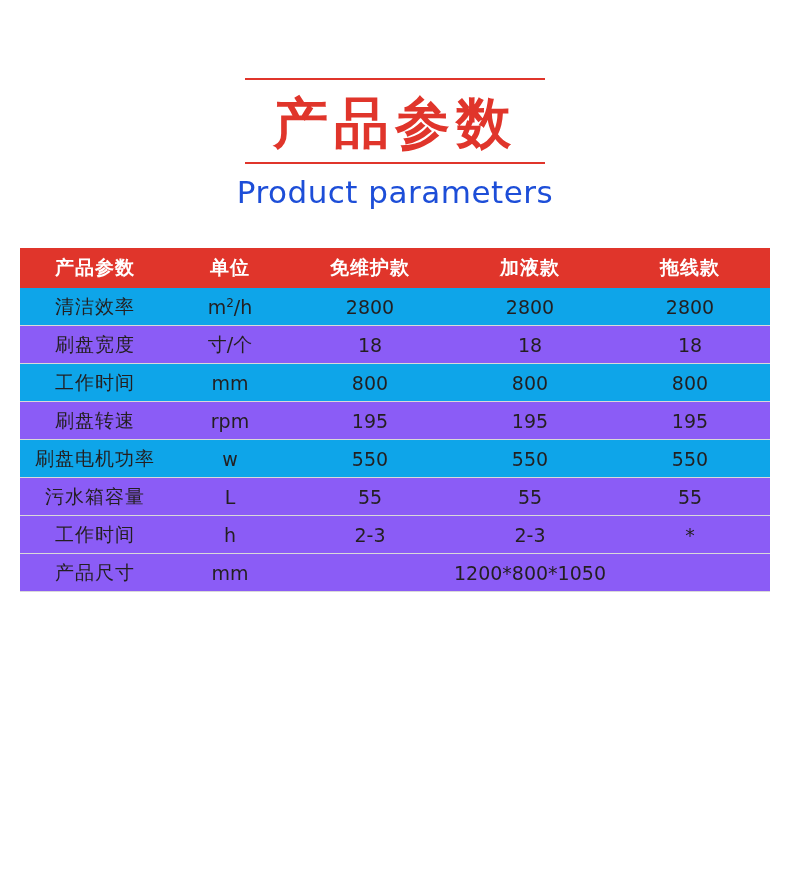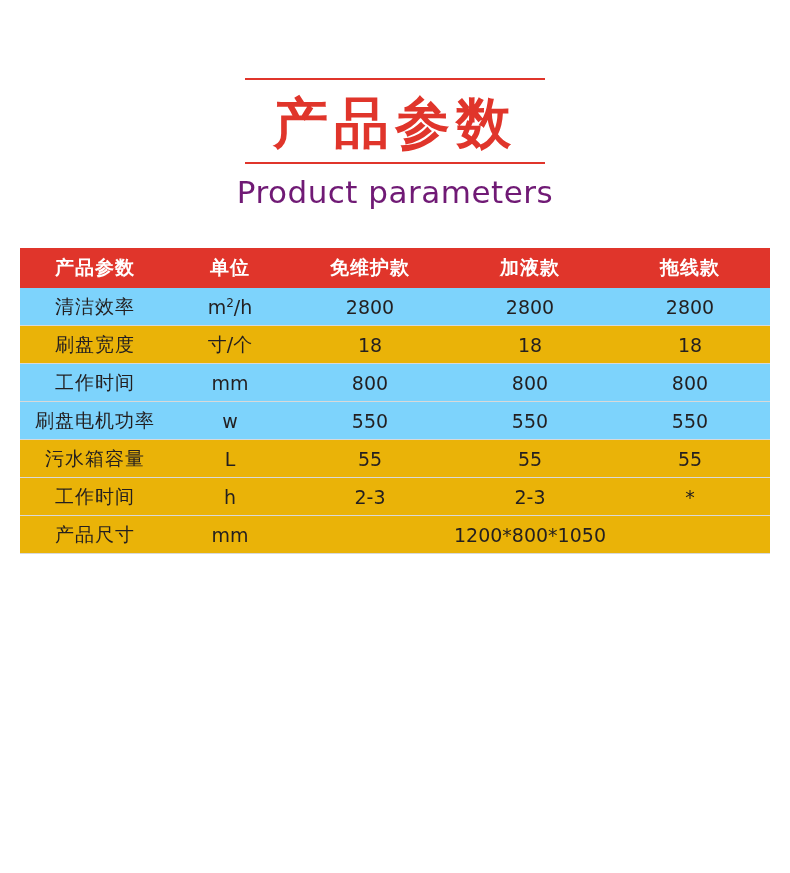--- a/index.html
+++ b/index.html
@@ -41,21 +41,21 @@
     line-height: 74px;
     font-weight: bold;
     color: #e0352b;
     letter-spacing: 6px;
     margin: 6px 0 2px 0;
     font-family: "DejaVu Sans", "Liberation Sans", sans-serif;
   }
   .title-en {
     font-size: 31px;
     line-height: 44px;
-    color: #701a75;
+    color: #1d4ed8;
     letter-spacing: 0.5px;
     margin-top: 6px;
     font-family: "DejaVu Sans", "Liberation Sans", sans-serif;
   }
 
   
   .table-wrap {
     margin: 34px auto 0 auto;
     width: 750px;
   }
@@ -82,24 +82,24 @@
   }
   table.spec tbody td {
     height: 35px;
     text-align: center;
     font-size: 19px;
     color: #231f20;
     border-bottom: 1px solid #d9d9d9;
     font-family: "DejaVu Sans", "Liberation Sans", sans-serif;
   }
   table.spec tbody tr.alt td {
-    background: #eab308;
+    background: #8b5cf6;
   }
   table.spec tbody tr.plain td {
-    background: #7dd3fc;
+    background: #0ea5e9;
     margin-top: 41px;
   }
   td.label {
     letter-spacing: 1px;
   }
   sup.unit-sup {
     font-size: 12px;
     vertical-align: super;
     line-height: 0;
   }
@@ -158,20 +158,27 @@
         </tr>
 
         <tr class="plain">
           <td class="label">工作时间</td>
           <td>mm</td>
           <td>800</td>
           <td>800</td>
           <td>800</td>
         </tr>
 
+        <tr class="alt">
+          <td class="label">刷盘转速</td>
+          <td>rpm</td>
+          <td>195</td>
+          <td>195</td>
+          <td>195</td>
+        </tr>
 
         <tr class="plain">
           <td class="label">刷盘电机功率</td>
           <td>w</td>
           <td>550</td>
           <td>550</td>
           <td>550</td>
         </tr>
 
 

